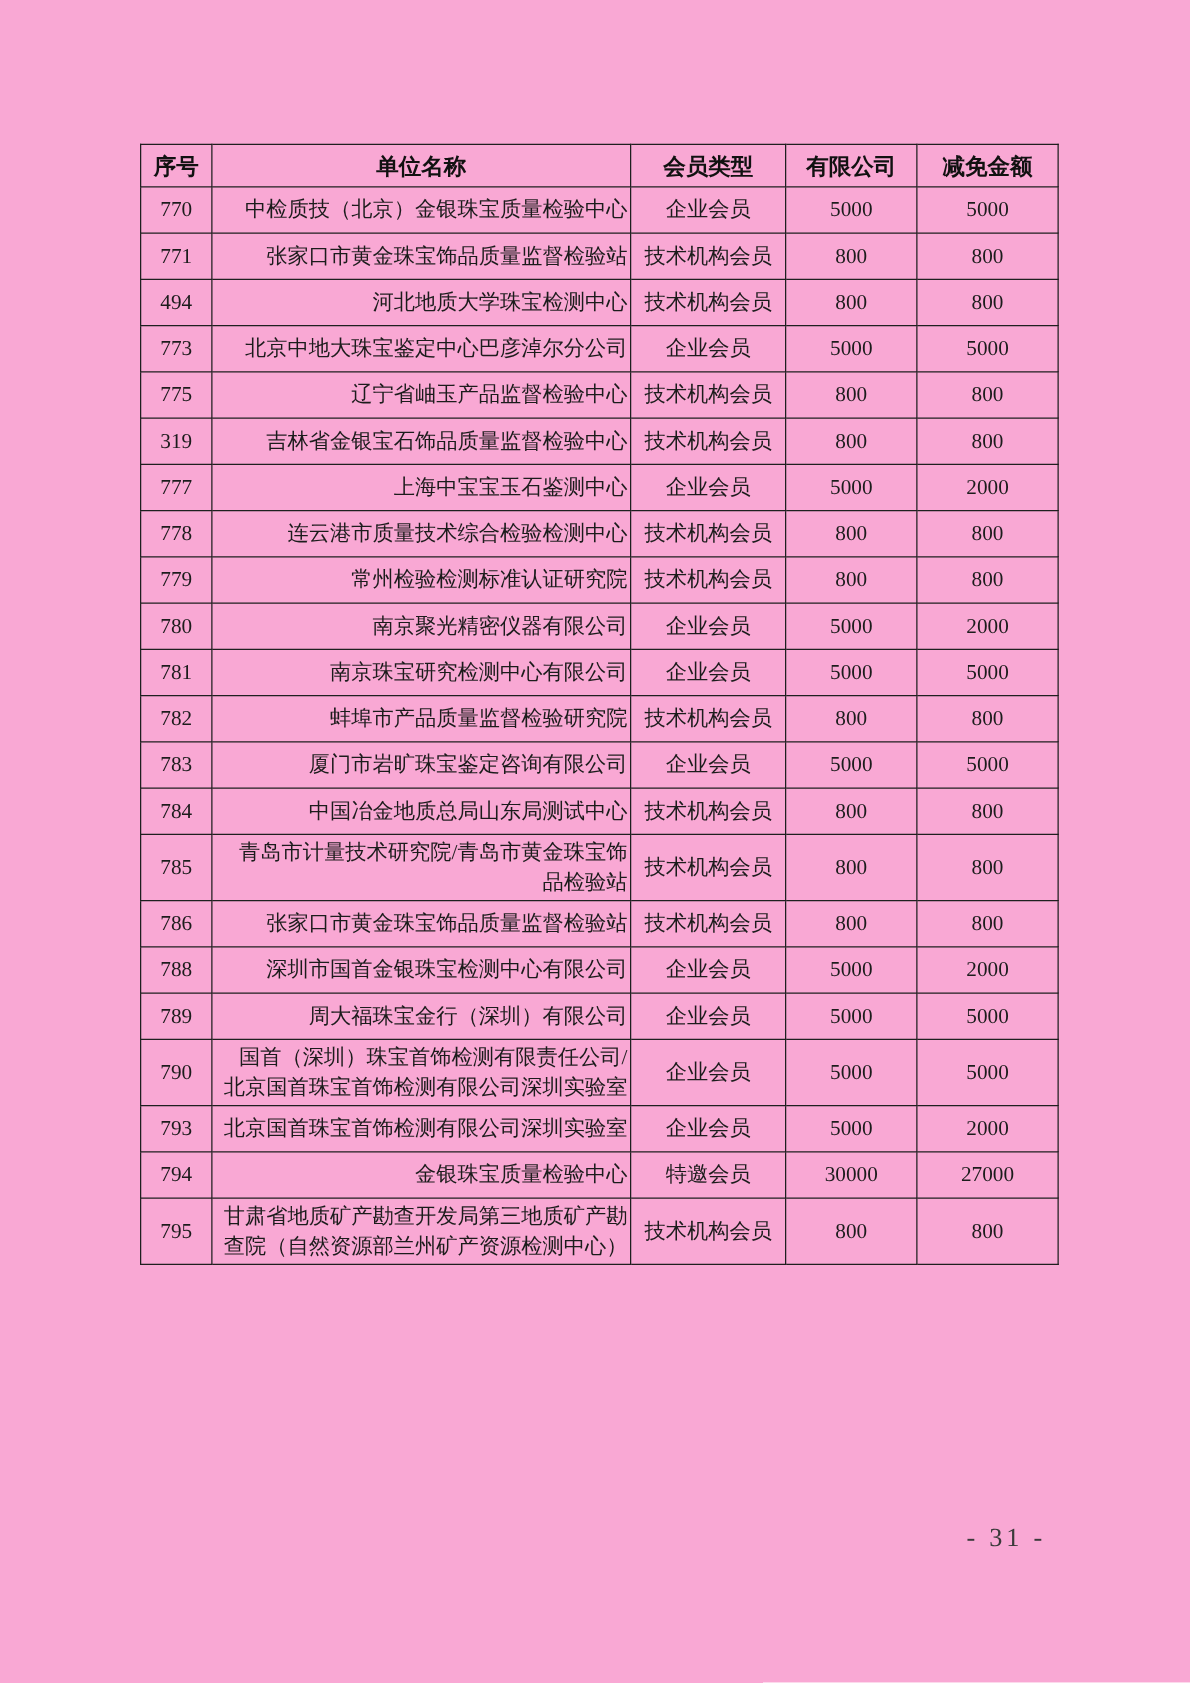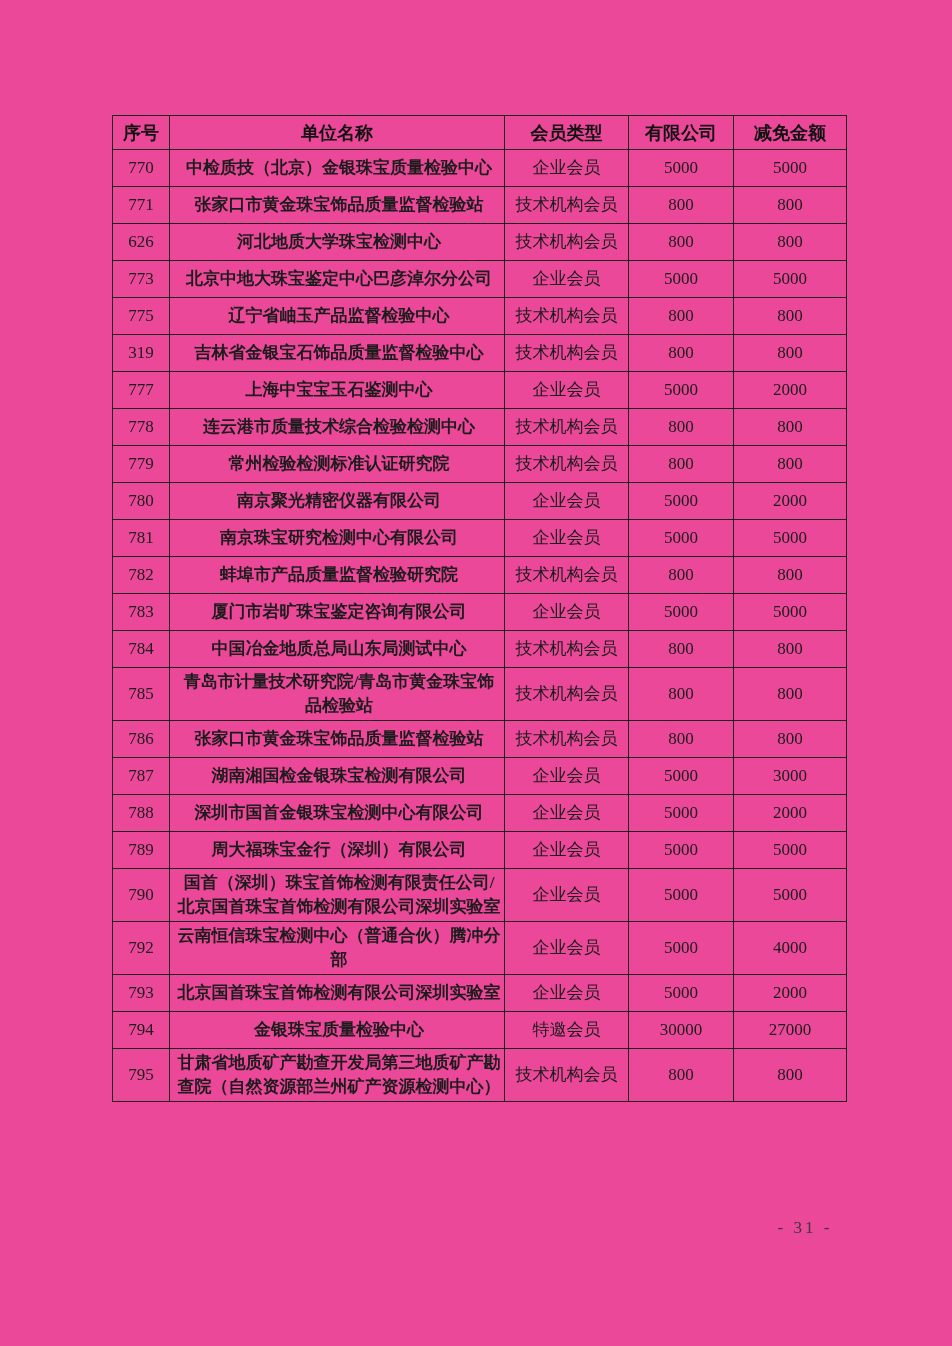--- a/index.html
+++ b/index.html
@@ -1,21 +1,21 @@
 <!DOCTYPE html>
 <html><head>
 <meta charset="utf-8">
 <style>
   * { margin: 0; padding: 0; box-sizing: border-box; }
   html, body { background: #ffffff; }
   .page {
     position: relative;
     width: 952px;
     height: 1346px;
-    background: #ec4899;
+    background: #f9a8d4;
     color: #1c1c1c;
     font-family: "Liberation Serif", serif;
     overflow: hidden;
   }
   table.member-table {
     position: absolute;
     left: 112px;
     top: 115px;
     width: 734px;
     border-collapse: collapse;
@@ -38,31 +38,30 @@
     font-size: 18px;
     color: #111111;
   }
   .member-table tbody td {
     height: 37px;
     font-size: 17px;
     line-height: 24px;
     padding: 2px;
   }
   .member-table tbody td.cell-name {
-    text-align: center;
+    text-align: right;
     padding: 2px 2px 2px 6px;
-    font-weight: bold;
   }
   .page-number {
     position: absolute;
     left: 755px;
     top: 1218px;
     width: 100px;
     text-align: center;
-    font-size: 17px;
+    font-size: 21px;
     letter-spacing: 3px;
     color: #3a3a3a;
     font-family: "Liberation Serif", serif;
   }
 </style>
 </head>
 <body>
 
 <div class="page">
 
@@ -92,21 +91,21 @@
           <td>5000</td>
         </tr>
         <tr>
           <td>771</td>
           <td class="cell-name">张家口市黄金珠宝饰品质量监督检验站</td>
           <td>技术机构会员</td>
           <td>800</td>
           <td>800</td>
         </tr>
         <tr>
-          <td>626</td>
+          <td>494</td>
           <td class="cell-name">河北地质大学珠宝检测中心</td>
           <td>技术机构会员</td>
           <td>800</td>
           <td>800</td>
         </tr>
         <tr>
           <td>773</td>
           <td class="cell-name">北京中地大珠宝鉴定中心巴彦淖尔分公司</td>
           <td>企业会员</td>
           <td>5000</td>
@@ -190,53 +189,39 @@
           <td>800</td>
         </tr>
         <tr>
           <td>786</td>
           <td class="cell-name">张家口市黄金珠宝饰品质量监督检验站</td>
           <td>技术机构会员</td>
           <td>800</td>
           <td>800</td>
         </tr>
         <tr>
-          <td>787</td>
-          <td class="cell-name">湖南湘国检金银珠宝检测有限公司</td>
-          <td>企业会员</td>
-          <td>5000</td>
-          <td>3000</td>
-        </tr>
-        <tr>
           <td>788</td>
           <td class="cell-name">深圳市国首金银珠宝检测中心有限公司</td>
           <td>企业会员</td>
           <td>5000</td>
           <td>2000</td>
         </tr>
         <tr>
           <td>789</td>
           <td class="cell-name">周大福珠宝金行（深圳）有限公司</td>
           <td>企业会员</td>
           <td>5000</td>
           <td>5000</td>
         </tr>
         <tr>
           <td>790</td>
           <td class="cell-name">国首（深圳）珠宝首饰检测有限责任公司/北京国首珠宝首饰检测有限公司深圳实验室</td>
           <td>企业会员</td>
           <td>5000</td>
           <td>5000</td>
-        </tr>
-        <tr>
-          <td>792</td>
-          <td class="cell-name">云南恒信珠宝检测中心（普通合伙）腾冲分部</td>
-          <td>企业会员</td>
-          <td>5000</td>
-          <td>4000</td>
         </tr>
         <tr>
           <td>793</td>
           <td class="cell-name">北京国首珠宝首饰检测有限公司深圳实验室</td>
           <td>企业会员</td>
           <td>5000</td>
           <td>2000</td>
         </tr>
         <tr>
           <td>794</td>

